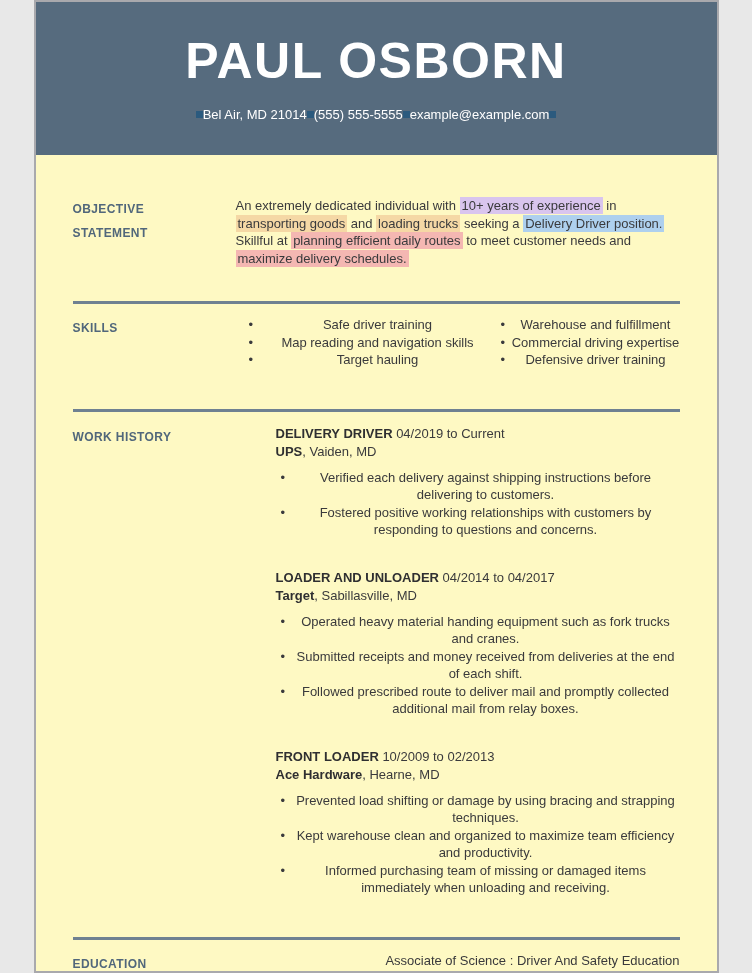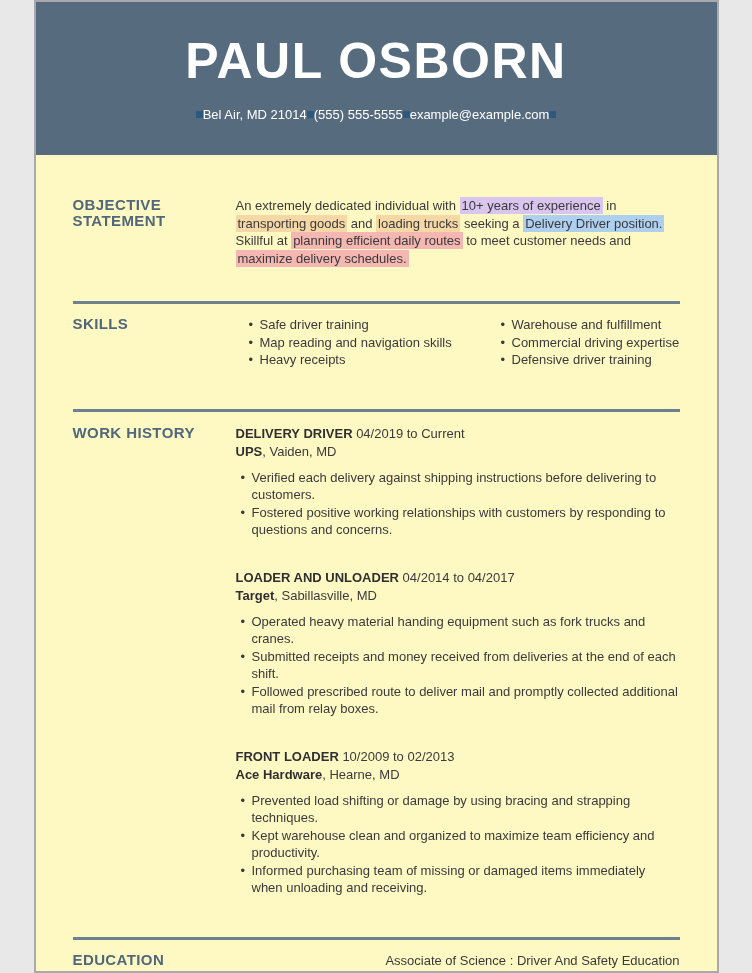--- a/index.html
+++ b/index.html
@@ -56,46 +56,47 @@
     font-size: 13px;
     line-height: 17.5px;
   }
   .section {
     display: grid;
     grid-template-columns: 163px 1fr;
     align-items: start;
   }
   .section-title {
     color: #51677b;
-    font-size: 15px;
+    font-size: 12px;
     font-weight: bold;
     letter-spacing: 0.4px;
-    line-height: 16px;
+    line-height: 24px;
     padding-right: 20px;
   }
   .divider {
     height: 3px;
     background: #6f8191;
     margin: 0;
   }
   .sect-objective { padding-bottom: 34px; }
   .sect-skills    { padding: 12px 0 40px; gap: 8px; }
-  .sect-work     { padding: 13px 0 40px; }
+  .sect-work     { padding: 13px 0 40px; gap: 40px; }
   .sect-education { padding: 12px 0 40px; }
   
   .objective-text .hl { padding: 1px 2px; }
   
   .skills-cols {
     display: grid;
     grid-template-columns: 252px 1fr;
   }
   ul.bullets { list-style: none; }
   ul.bullets li {
     padding-left: 16px;
     position: relative;
+    text-align: center;
   }
   ul.bullets li::before {
     content: "\2022";
     position: absolute;
     left: 5px;
     top: 0;
   }
   
   .job { margin-bottom: 30px; }
   .job:last-child { margin-bottom: 0; }
@@ -133,21 +134,21 @@
     </section>
 
     <div class="divider"></div>
 
     <section class="section sect-skills">
       <div class="section-title">SKILLS</div>
       <div class="skills-cols" id="skills-cols">
           <ul class="bullets">
             <li>Safe driver training</li>
             <li>Map reading and navigation skills</li>
-            <li>Heavy receipts</li>
+            <li>Target hauling</li>
           </ul>
           <ul class="bullets">
             <li>Warehouse and fulfillment</li>
             <li>Commercial driving expertise</li>
             <li>Defensive driver training</li>
           </ul>
         </div>
     </section>
 
     <div class="divider"></div>

